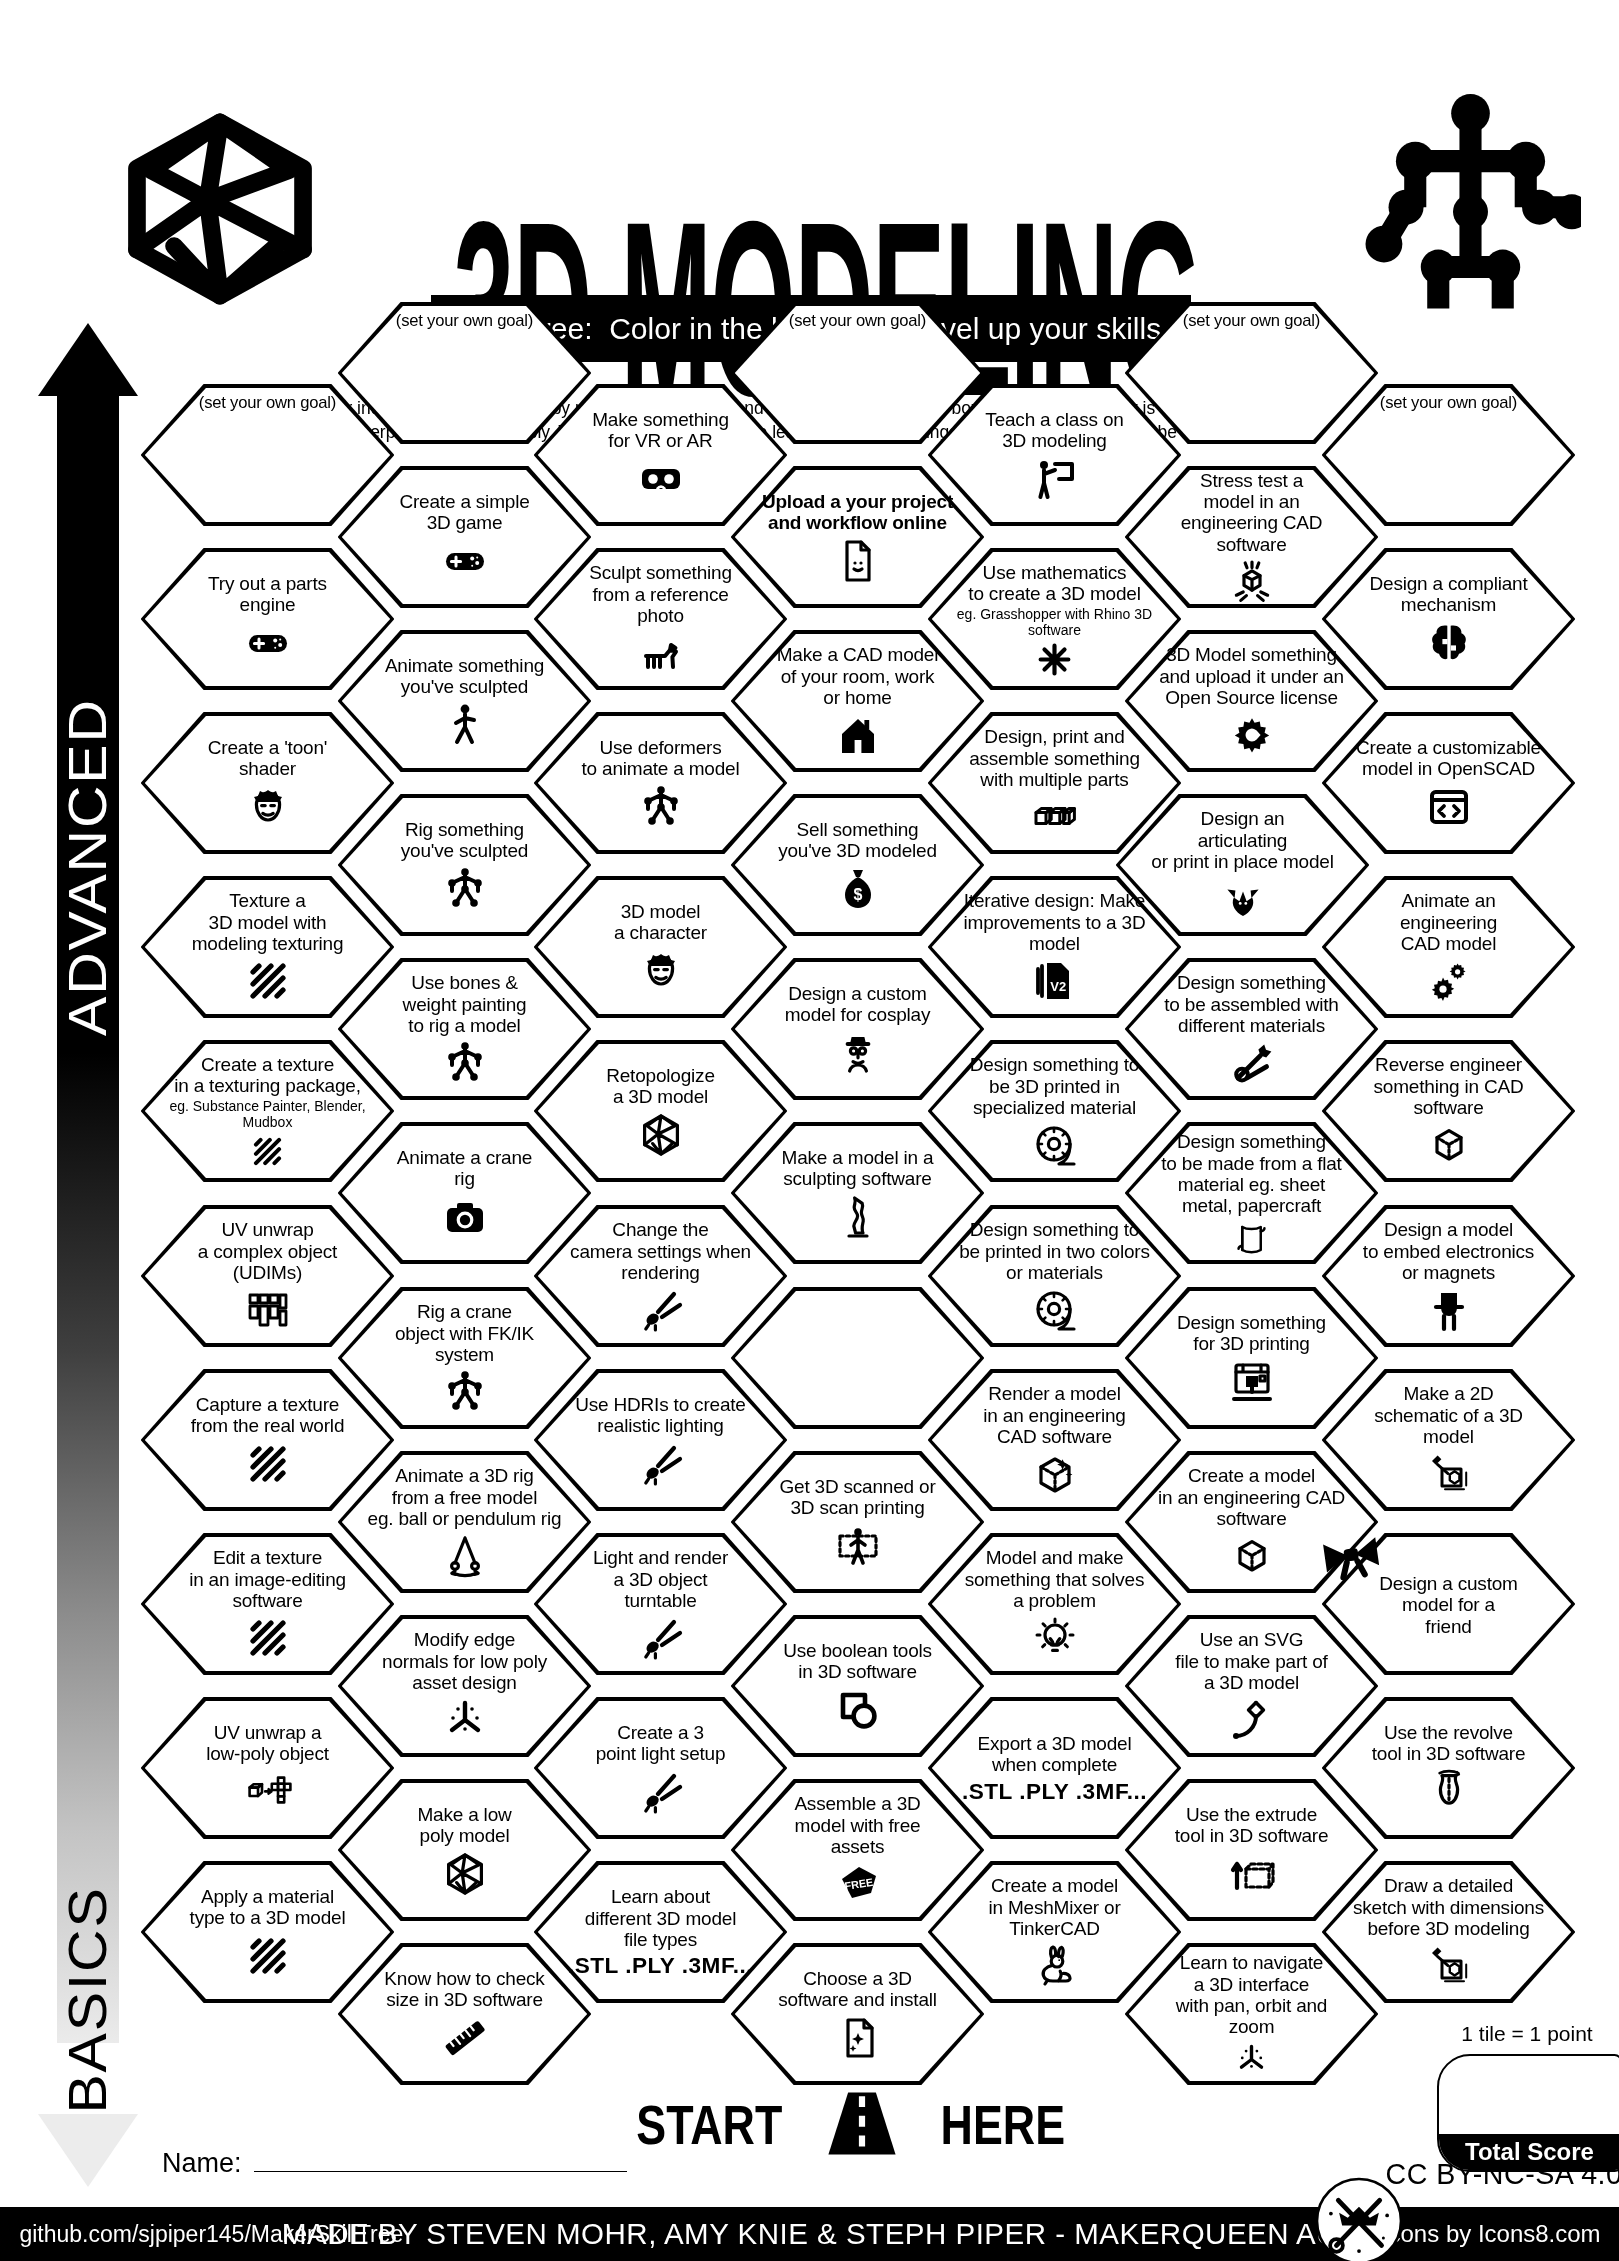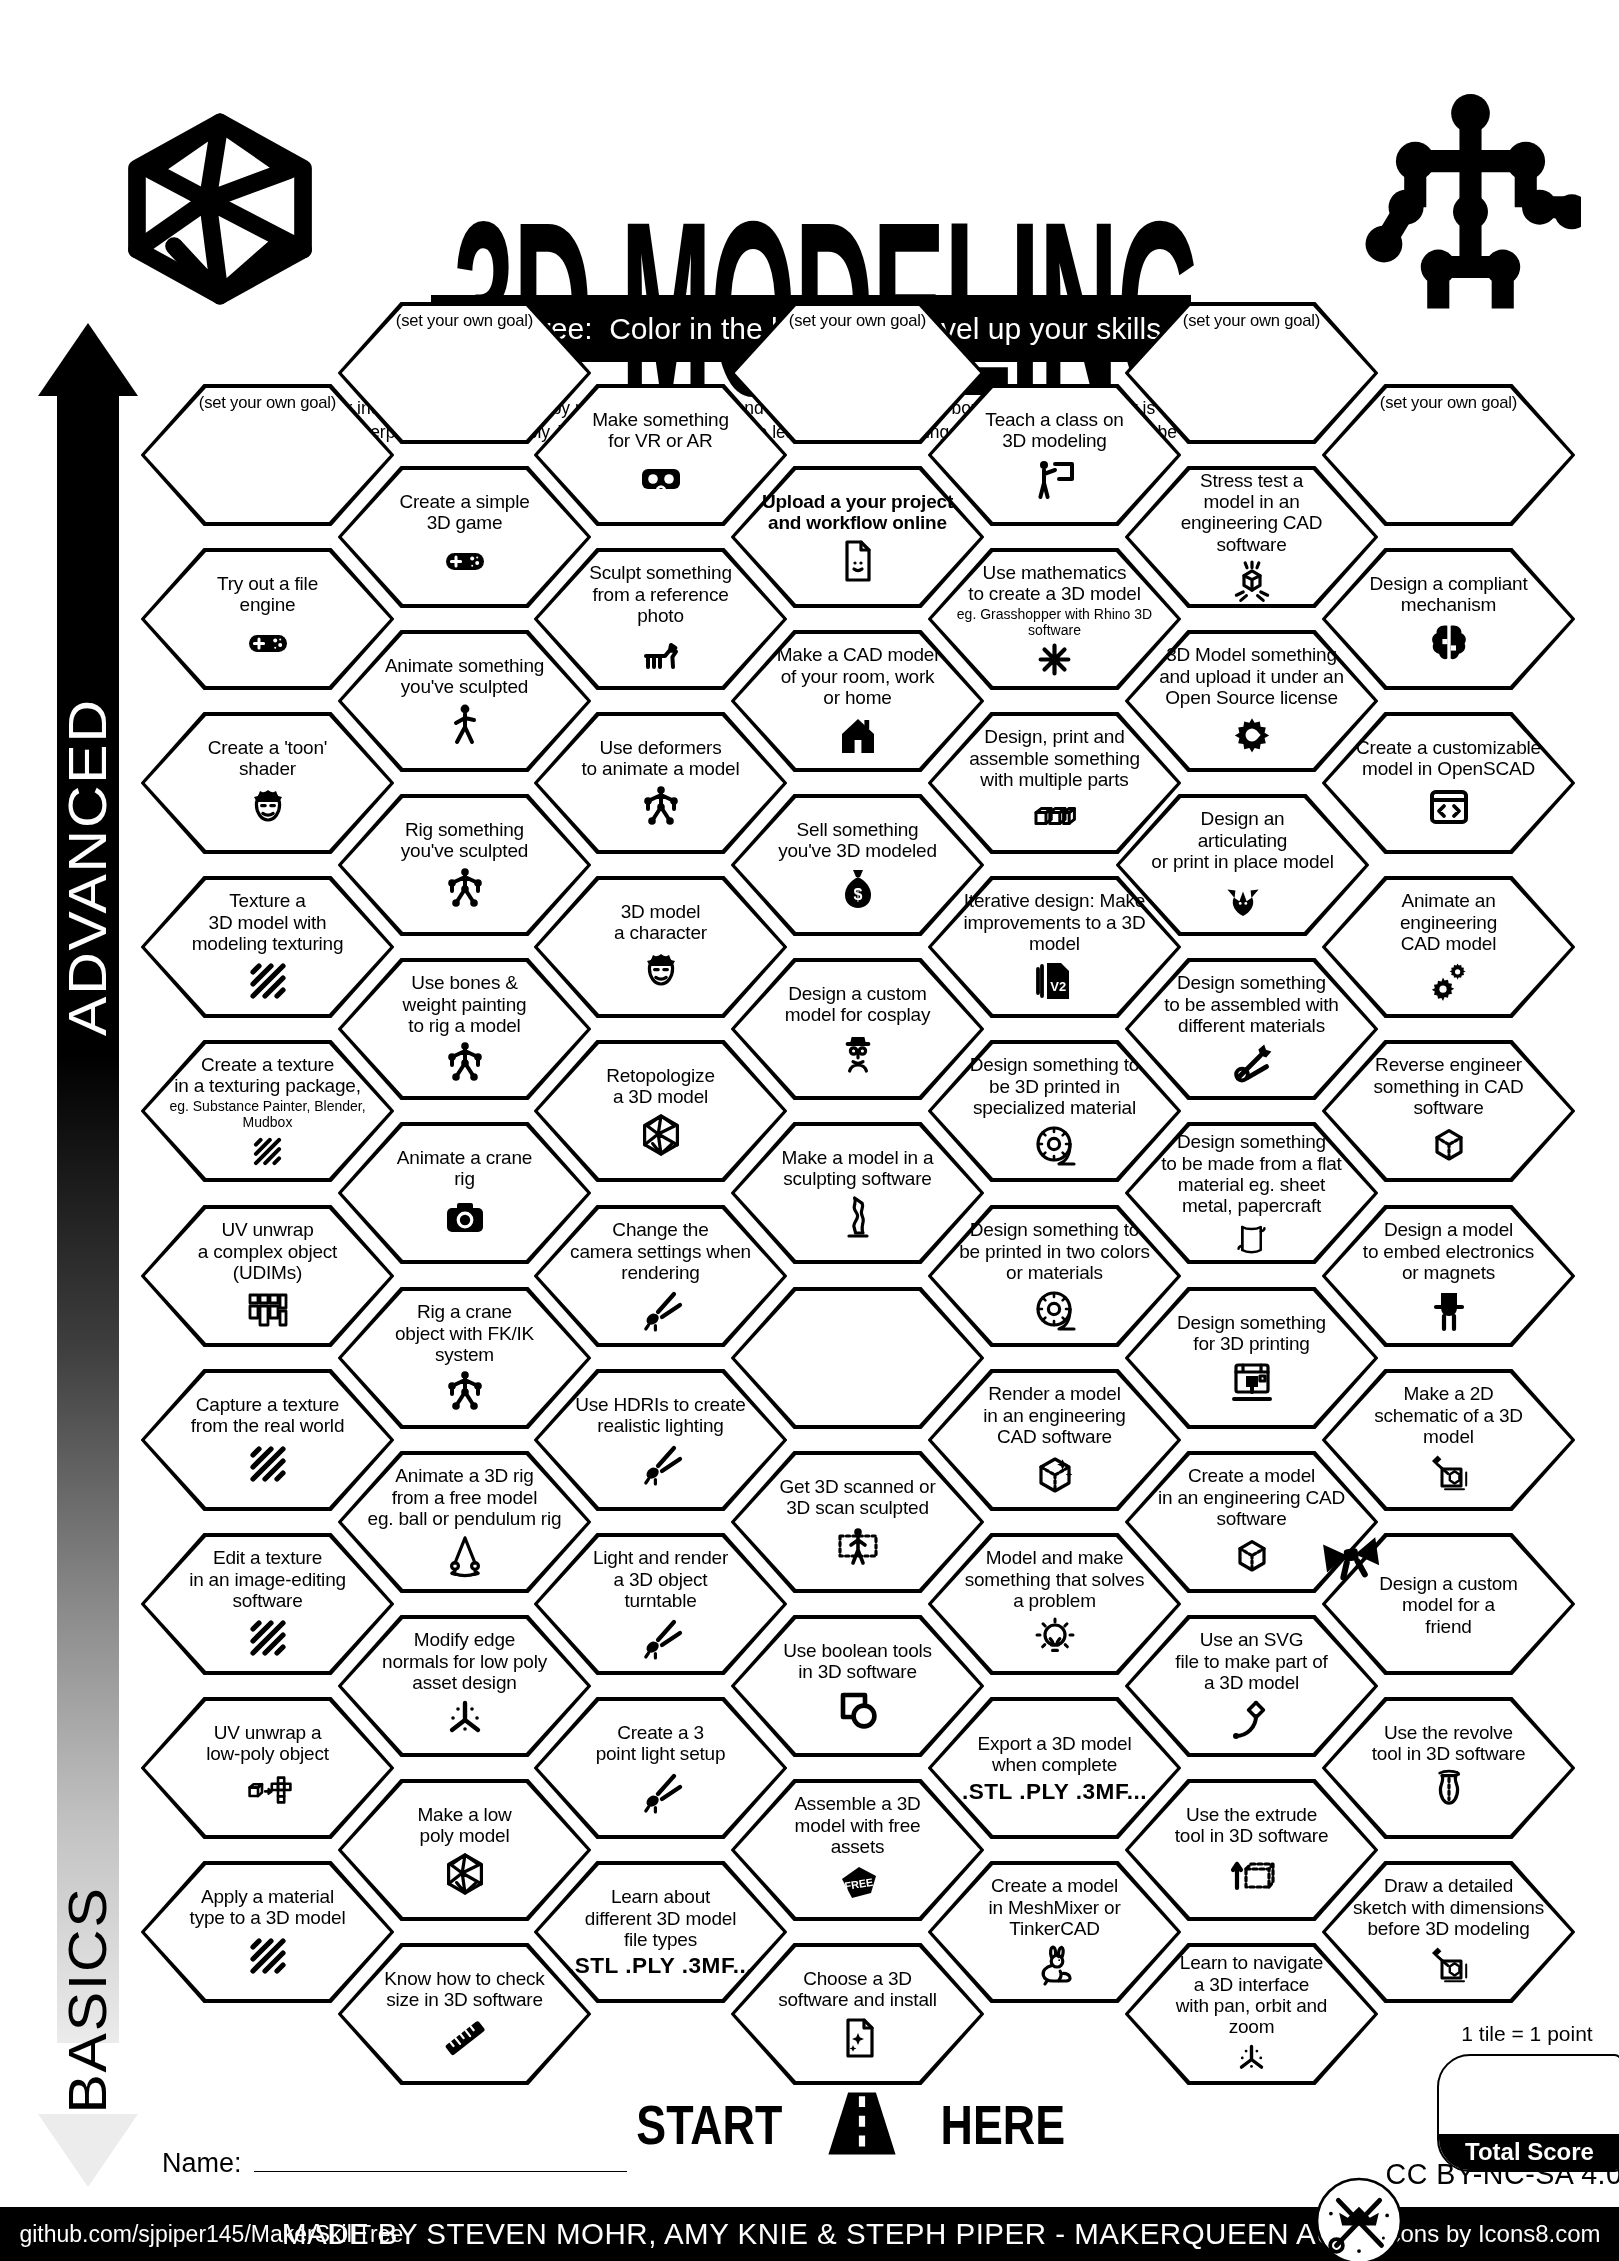--- a/index.html
+++ b/index.html
@@ -136,21 +136,21 @@
       <div class="hex-black"></div>
       <div class="hex-white"></div>
       <div class="hex-content goal">
         <div class="hex-label">(set your own goal)</div>
       </div>
     </div>
     <div class="hex" style="left: 136px; top: 543px;">
       <div class="hex-black"></div>
       <div class="hex-white"></div>
       <div class="hex-content">
-        <div class="hex-label">Try out a file
+        <div class="hex-label">Try out a parts
 engine</div>
         <div class="hex-icon">
           <svg viewBox="0 0 24 24" width="48" height="48" fill="none" stroke="#000" stroke-width="1.6" stroke-linecap="round" stroke-linejoin="round">
             <rect x="2.5" y="8" width="19" height="8.5" rx="4.2" fill="#000" stroke="none"></rect>
             <path d="M7.5 10v4.5M5.2 12.2h4.6" stroke="#fff" stroke-width="1.5"></path>
             <circle cx="15.6" cy="10.8" r="1" fill="#fff" stroke="none"></circle>
             <circle cx="18.1" cy="13" r="1" fill="#fff" stroke="none"></circle>
             <circle cx="15.6" cy="14.4" r="0.5" fill="#fff" stroke="none"></circle>
             <circle cx="18.1" cy="10.2" r="0.5" fill="#fff" stroke="none"></circle>
           </svg>
@@ -752,21 +752,21 @@
     </div>
     <div class="hex" style="left: 726px; top: 1282px;">
       <div class="hex-black"></div>
       <div class="hex-white"></div>
     </div>
     <div class="hex" style="left: 726px; top: 1446px;">
       <div class="hex-black"></div>
       <div class="hex-white"></div>
       <div class="hex-content">
         <div class="hex-label">Get 3D scanned or
-3D scan sculpted</div>
+3D scan printing</div>
         <div class="hex-icon">
           <svg viewBox="0 0 24 24" width="48" height="48" fill="none" stroke="#000" stroke-width="1.6" stroke-linecap="round" stroke-linejoin="round">
             <rect x="3" y="7" width="18" height="10" stroke-dasharray="1.6 1.6"></rect>
             <circle cx="12" cy="5" r="1.9" fill="#000" stroke="none"></circle>
             <g stroke="#000" stroke-width="1.8">
               <path d="M12 7.5V14M12 9l-3.5 2.5M12 9l3.5 2.5M12 14l-2.5 6.5M12 14l2.5 6.5"></path>
             </g>
           </svg>
         </div>
       </div>

